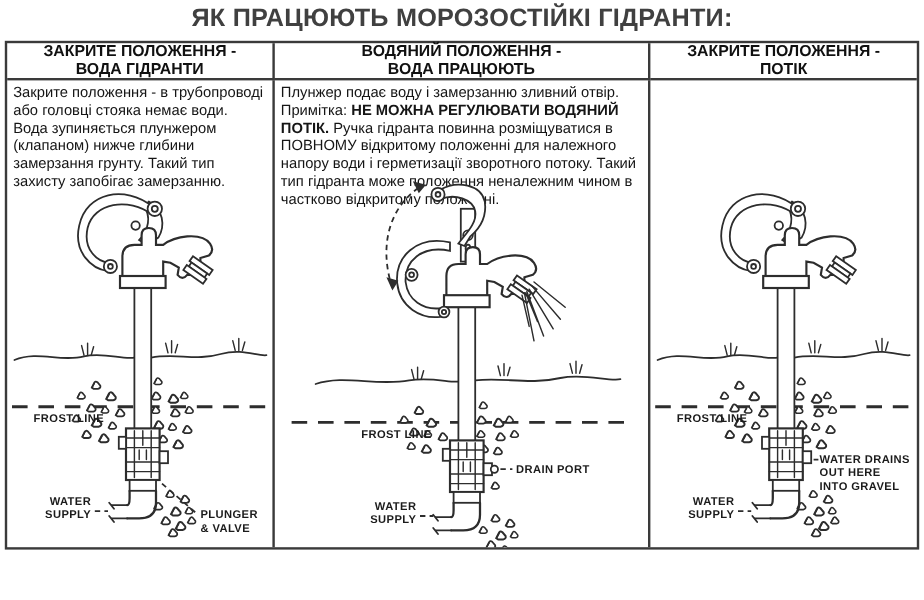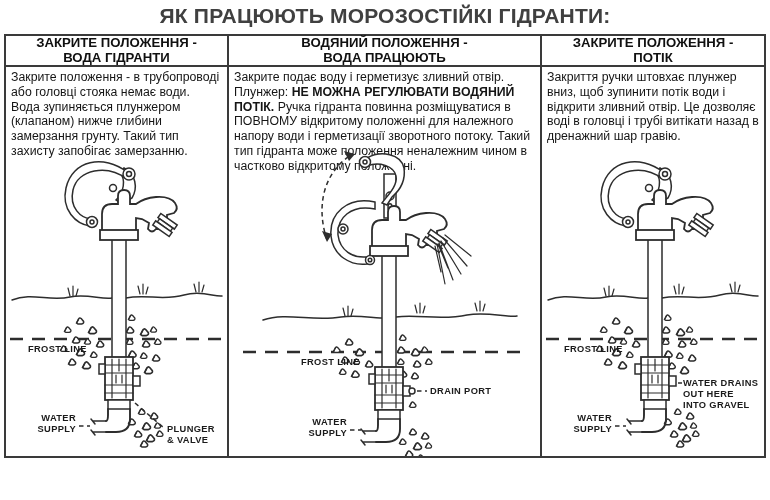--- a/index.html
+++ b/index.html
@@ -190,21 +190,21 @@
       <path class="dash2" d="M73,292 H84"></path>
       <text class="lbl" x="70" y="287" text-anchor="end">WATER</text>
       <text class="lbl" x="70" y="298" text-anchor="end">SUPPLY</text>
       <path class="dash2" d="M129,269 L158,294"></path>
       <text class="lbl" x="161" y="298">PLUNGER</text>
       <text class="lbl" x="161" y="309">&amp; VALVE</text>
     </svg>
   </div>
 
   <div class="cell bd c2">
-    <p><span>Закрите подає воду і герметизує зливний отвір.</span><br><span>Плунжер: </span><b>НЕ МОЖНА РЕГУЛЮВАТИ ВОДЯНИЙ ПОТІК.</b><span> Ручка гідранта повинна розміщуватися в ПОВНОМУ відкритому положенні для належного напору води і герметизації зворотного потоку. Такий тип гідранта може положення неналежним чином в частково відкритому положенні.</span></p>
+    <p><span>Плунжер подає воду і замерзанню зливний отвір.</span><br><span>Примітка: </span><b>НЕ МОЖНА РЕГУЛЮВАТИ ВОДЯНИЙ ПОТІК.</b><span> Ручка гідранта повинна розміщуватися в ПОВНОМУ відкритому положенні для належного напору води і герметизації зворотного потоку. Такий тип гідранта може положення неналежним чином в частково відкритому положенні.</span></p>
     <svg class="diag" width="310" height="312" viewBox="0 0 310 312">
       <path class="ln" d="M34,176 C58,168 84,178 112,173 C130,170 146,175 153,174"></path>
       <path class="ln" d="M167,173 C190,170 212,177 238,171 C258,167 278,174 288,172"></path>
       <use href="#gr" transform="translate(116,172)"></use>
         <use href="#gr" transform="translate(188,169)"></use>
         <use href="#gr" transform="translate(248,167)"></use>
       <path class="dash" d="M14,208 H296"></path>
       <use href="#g-grav-mid"></use>
       <use href="#g-lower" transform="translate(160,0)"></use>
       <use href="#g-head-open" transform="translate(160,16)"></use>
@@ -216,21 +216,20 @@
       <circle class="f" cx="183" cy="247" r="3"></circle>
       <path class="dash2" d="M188,247 H198"></path>
       <text class="lbl" x="201" y="250">DRAIN PORT</text>
       <path class="dash2" d="M121,286 H132"></path>
       <text class="lbl" x="118" y="281" text-anchor="end">WATER</text>
       <text class="lbl" x="118" y="292" text-anchor="end">SUPPLY</text>
     </svg>
   </div>
 
   <div class="cell bd">
-    <p>Закриття ручки штовхає плунжер вниз, щоб зупинити потік води і відкрити зливний отвір. Це дозволяє воді в головці і трубі витікати назад в дренажний шар гравію.</p>
     <svg class="diag" width="220" height="322" viewBox="0 0 220 322">
       <path class="ln" d="M6,166 C26,158 44,168 64,163 C80,159 96,166 106,164"></path>
       <path class="ln" d="M120,164 C140,160 158,167 178,161 C196,156 208,163 216,162"></path>
       <use href="#gr" transform="translate(64,162)"></use>
         <use href="#gr" transform="translate(134,160)"></use>
         <use href="#gr" transform="translate(190,158)"></use>
       <path class="dash" d="M4,205 H216"></path>
       <use href="#g-grav-side"></use>
       <use href="#g-lower" transform="translate(113,0)"></use>
       <use href="#g-head-closed" transform="translate(113,10)"></use>

